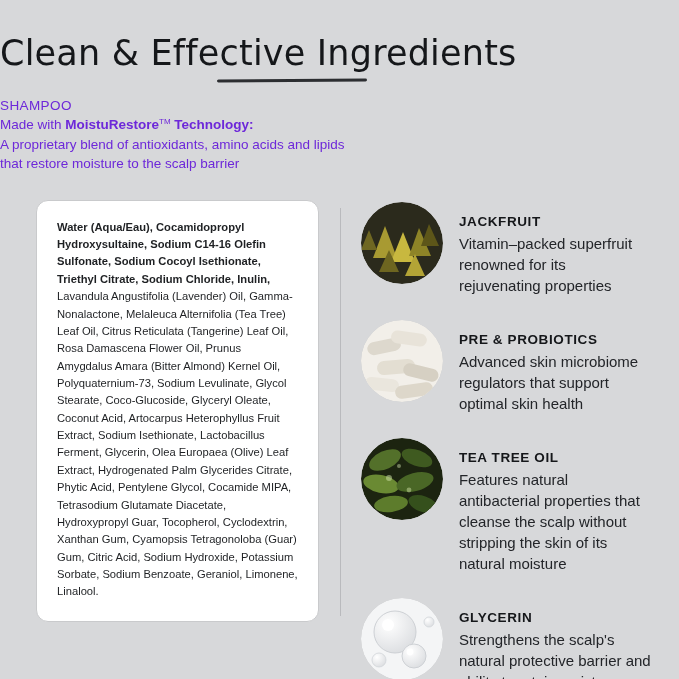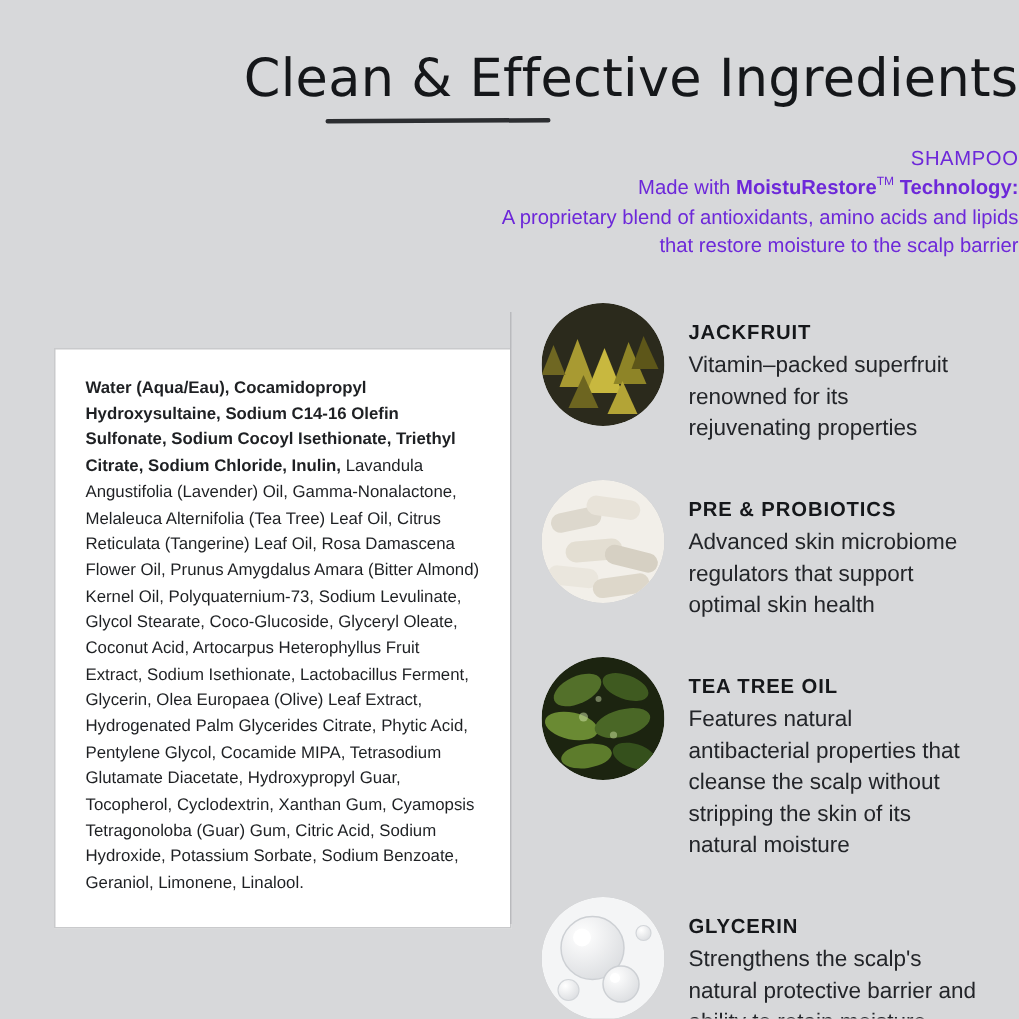--- a/index.html
+++ b/index.html
@@ -17,21 +17,21 @@
   .page {
     position: relative;
     width: 679px;
     height: 679px;
     box-sizing: border-box;
   }
 
   
   .header {
     padding-top: 34px;
-    text-align: right;
+    text-align: left;
   }
   .title {
     font-size: 35px;
     font-weight: 400;
     letter-spacing: 0.2px;
     color: #15171a;
     line-height: 1.1;
     margin: 0;
     font-family: "DejaVu Sans", sans-serif;
   }
@@ -85,26 +85,25 @@
   }
   .right-col {
     flex: 1 1 auto;
     padding-top: 2px;
   }
 
   
   .ingredients-card {
     background: #ffffff;
     border: 1px solid #c9cacc;
-    border-radius: 0;
+    border-radius: 12px;
     padding: 18px 20px 20px 20px;
     box-sizing: border-box;
-    width: 305px;
+    width: 283px;
     margin-left: 10px;
-    margin-top: 32px;
   }
   .ingredients-text {
     font-size: 11.2px;
     line-height: 1.55;
     color: #1e2023;
     text-align: left;
     font-family: "Liberation Sans", sans-serif;
   }
   .ingredients-text b {
     font-weight: 700;

